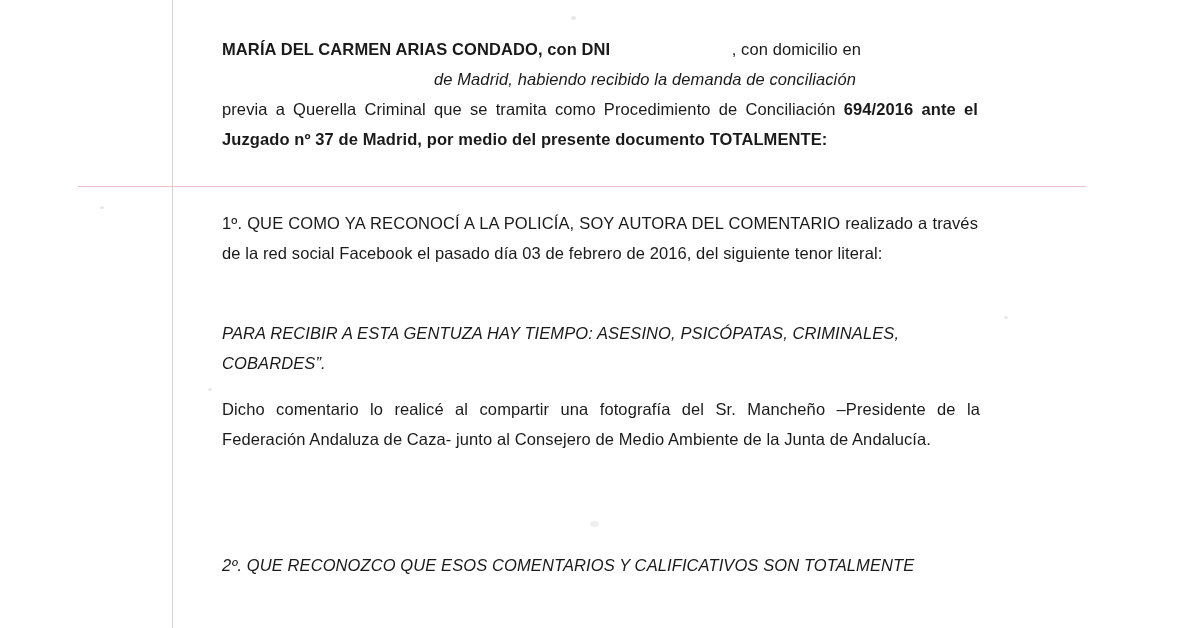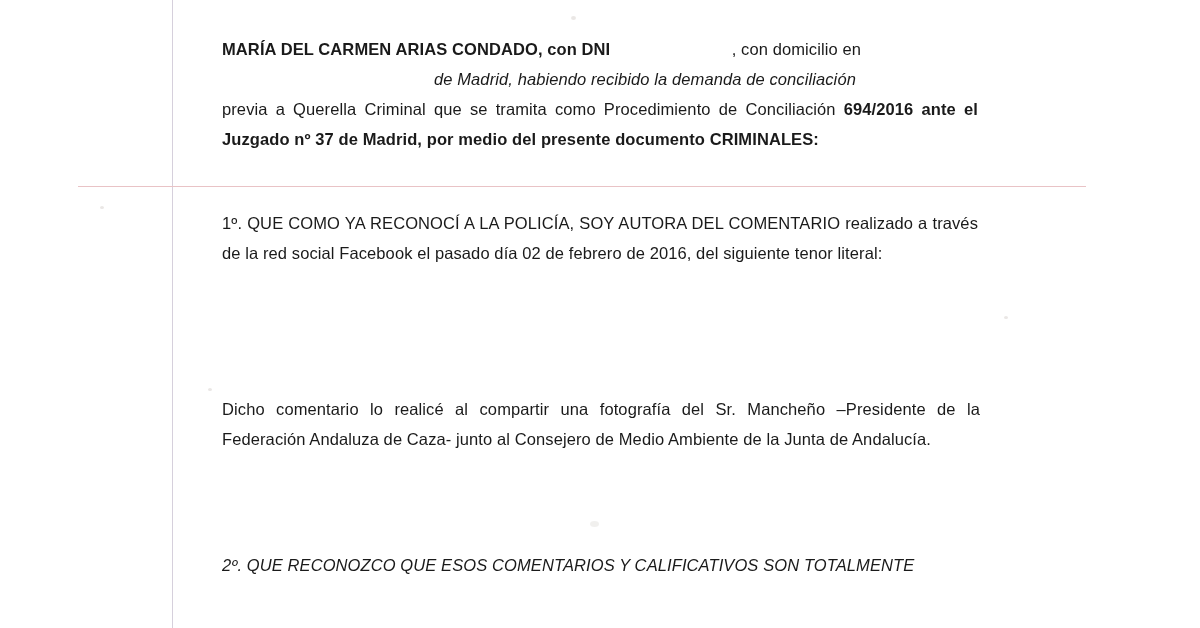--- a/index.html
+++ b/index.html
@@ -123,33 +123,36 @@
   <div class="scan-speckle" style="left:590px;top:521px;width:9px;height:6px;opacity:0.35;"></div>
 
   <div class="doc-body">
     <p class="para block-head">
       <span>MARÍA DEL CARMEN ARIAS CONDADO, con DNI</span>
       <span class="gap-redaction"></span>
       <span class="plain">, con domicilio en</span>
       <span class="indent-line plain">de Madrid, habiendo recibido la demanda de conciliación</span>
       <span class="plain">previa a Querella Criminal que se tramita como Procedimiento de Conciliación</span>
       <span>694/2016 ante el Juzgado nº 37 de Madrid, por medio del presente documento</span>
-      <span>CRIMINALES:</span>
+      <span>TOTALMENTE:</span>
     </p>
   </div>
 
   <div class="pink-rule"></div>
 
   <div class="sect1">
     <p class="para lead">
       <span>1º.</span>
-      <span>QUE COMO YA RECONOCÍ A LA POLICÍA, SOY AUTORA DEL COMENTARIO realizado a través de la red social Facebook el pasado día 02 de febrero de 2016, del siguiente tenor literal:</span>
+      <span>QUE COMO YA RECONOCÍ A LA POLICÍA, SOY AUTORA DEL COMENTARIO realizado a través de la red social Facebook el pasado día 03 de febrero de 2016, del siguiente tenor literal:</span>
     </p>
   </div>
 
+  <div class="quote">
+    <p class="para">PARA RECIBIR A ESTA GENTUZA HAY TIEMPO: ASESINO, PSICÓPATAS, CRIMINALES, COBARDES”.</p>
+  </div>
 
   <div class="sect-desc">
     <p class="para">Dicho comentario lo realicé al compartir una fotografía del Sr. Mancheño –Presidente de la Federación Andaluza de Caza- junto al Consejero de Medio Ambiente de la Junta de Andalucía.</p>
   </div>
 
   <div class="sect2">
     <p class="para">
       <span>2º.</span>
       <span>QUE RECONOZCO QUE ESOS COMENTARIOS Y CALIFICATIVOS SON TOTALMENTE</span>
     </p>

